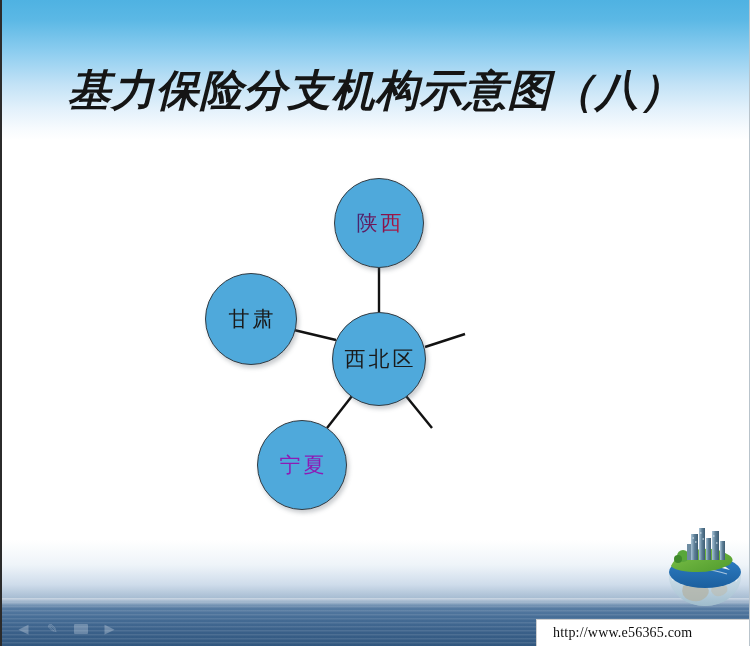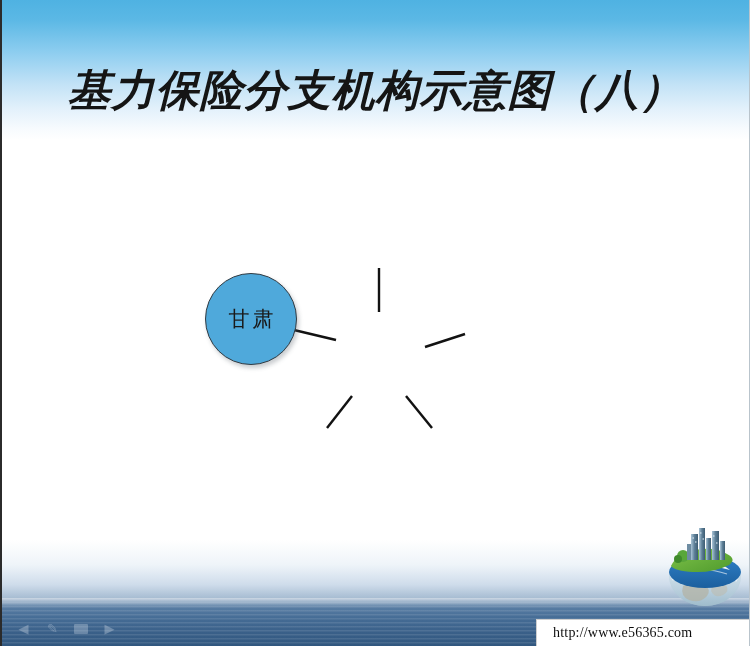--- a/index.html
+++ b/index.html
@@ -213,27 +213,36 @@
 
       <line x1="334" y1="340" x2="292" y2="330" stroke="#121212" stroke-width="2.4"></line>
 
       <line x1="423" y1="347" x2="463" y2="334" stroke="#121212" stroke-width="2.4"></line>
 
       <line x1="350" y1="396" x2="325" y2="428" stroke="#121212" stroke-width="2.4"></line>
 
       <line x1="404" y1="396" x2="430" y2="428" stroke="#121212" stroke-width="2.4"></line>
     </svg>
 
+    <div class="node" style="left:332px; top:178px; width:90px; height:90px;">
+      <span class="node-label lbl-crimson">陕西</span>
+    </div>
 
     <div class="node" style="left:203px; top:273px; width:92px; height:92px;justify-content:center;">
       <span class="node-label lbl-black">甘肃</span>
     </div>
 
 
-
+    <div class="node" style="left:330px; top:312px; width:94px; height:94px;">
+      <span class="node-label lbl-black">西北区</span>
+    </div>
+
+    <div class="node" style="left:255px; top:420px; width:90px; height:90px;">
+      <span class="node-label lbl-magenta">宁夏</span>
+    </div>
 
 
   </div>
 
   <svg class="globe" viewBox="0 0 88 96">
     <defs>
       <linearGradient id="gSphereTop" x1="0" y1="0" x2="0" y2="1">
         <stop offset="0" stop-color="#2f7fc6"></stop>
         <stop offset="1" stop-color="#1b5f9e"></stop>
       </linearGradient>

